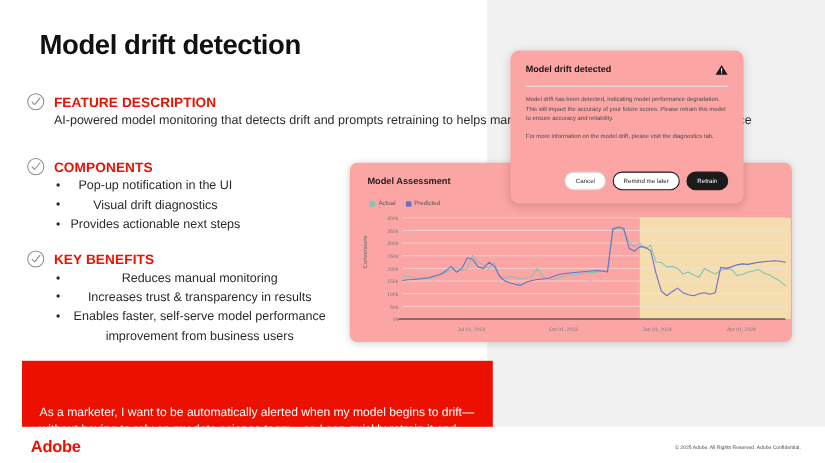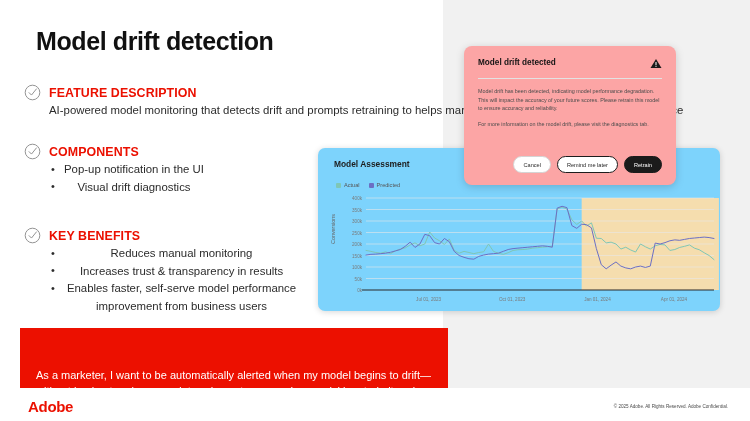--- a/index.html
+++ b/index.html
@@ -69,21 +69,21 @@
     content: "\2022";
     position: absolute; left: 2px; top: -0.5px;
     font-size: 11px; color: #2b2b2b;
   }
 
   
   .chart-card {
     position: absolute;
     left: 318px; top: 148px;
     width: 402px; height: 163px;
-    background: #7dd3fc;
+    background: #fca5a5;
     border-radius: 7px;
     box-shadow: 0 1px 6px rgba(0,0,0,0.16);
     overflow: hidden;
   }
   .chart-title {
     position: absolute; left: 16px; top: 11px;
     font-size: 8.4px; font-weight: bold; color: #1d1d1d;
   }
   .chart-legend {
     position: absolute; left: 18px; top: 34px;
@@ -197,20 +197,21 @@
     <div class="sec-head">
       <svg class="check-icon" viewBox="0 0 20 20">
         <circle cx="10" cy="10" r="8.6" fill="none" stroke="#8b8b8b" stroke-width="1.1"></circle>
         <path d="M6 10.2 L8.8 13 L14.6 5.8" fill="none" stroke="#8b8b8b" stroke-width="1.1" stroke-linecap="round" stroke-linejoin="round"></path>
       </svg>
       <div class="sec-title">COMPONENTS</div>
     </div>
     <ul class="bullets" style="margin-left:25px;">
       <li>Pop-up notification in the UI</li>
       <li>Visual drift diagnostics</li>
+      <li>Provides actionable next steps</li>
     </ul>
   </div>
 
   <div class="section" style="top:227px;">
     <div class="sec-head">
       <svg class="check-icon" viewBox="0 0 20 20">
         <circle cx="10" cy="10" r="8.6" fill="none" stroke="#8b8b8b" stroke-width="1.1"></circle>
         <path d="M6 10.2 L8.8 13 L14.6 5.8" fill="none" stroke="#8b8b8b" stroke-width="1.1" stroke-linecap="round" stroke-linejoin="round"></path>
       </svg>
       <div class="sec-title">KEY BENEFITS</div>

